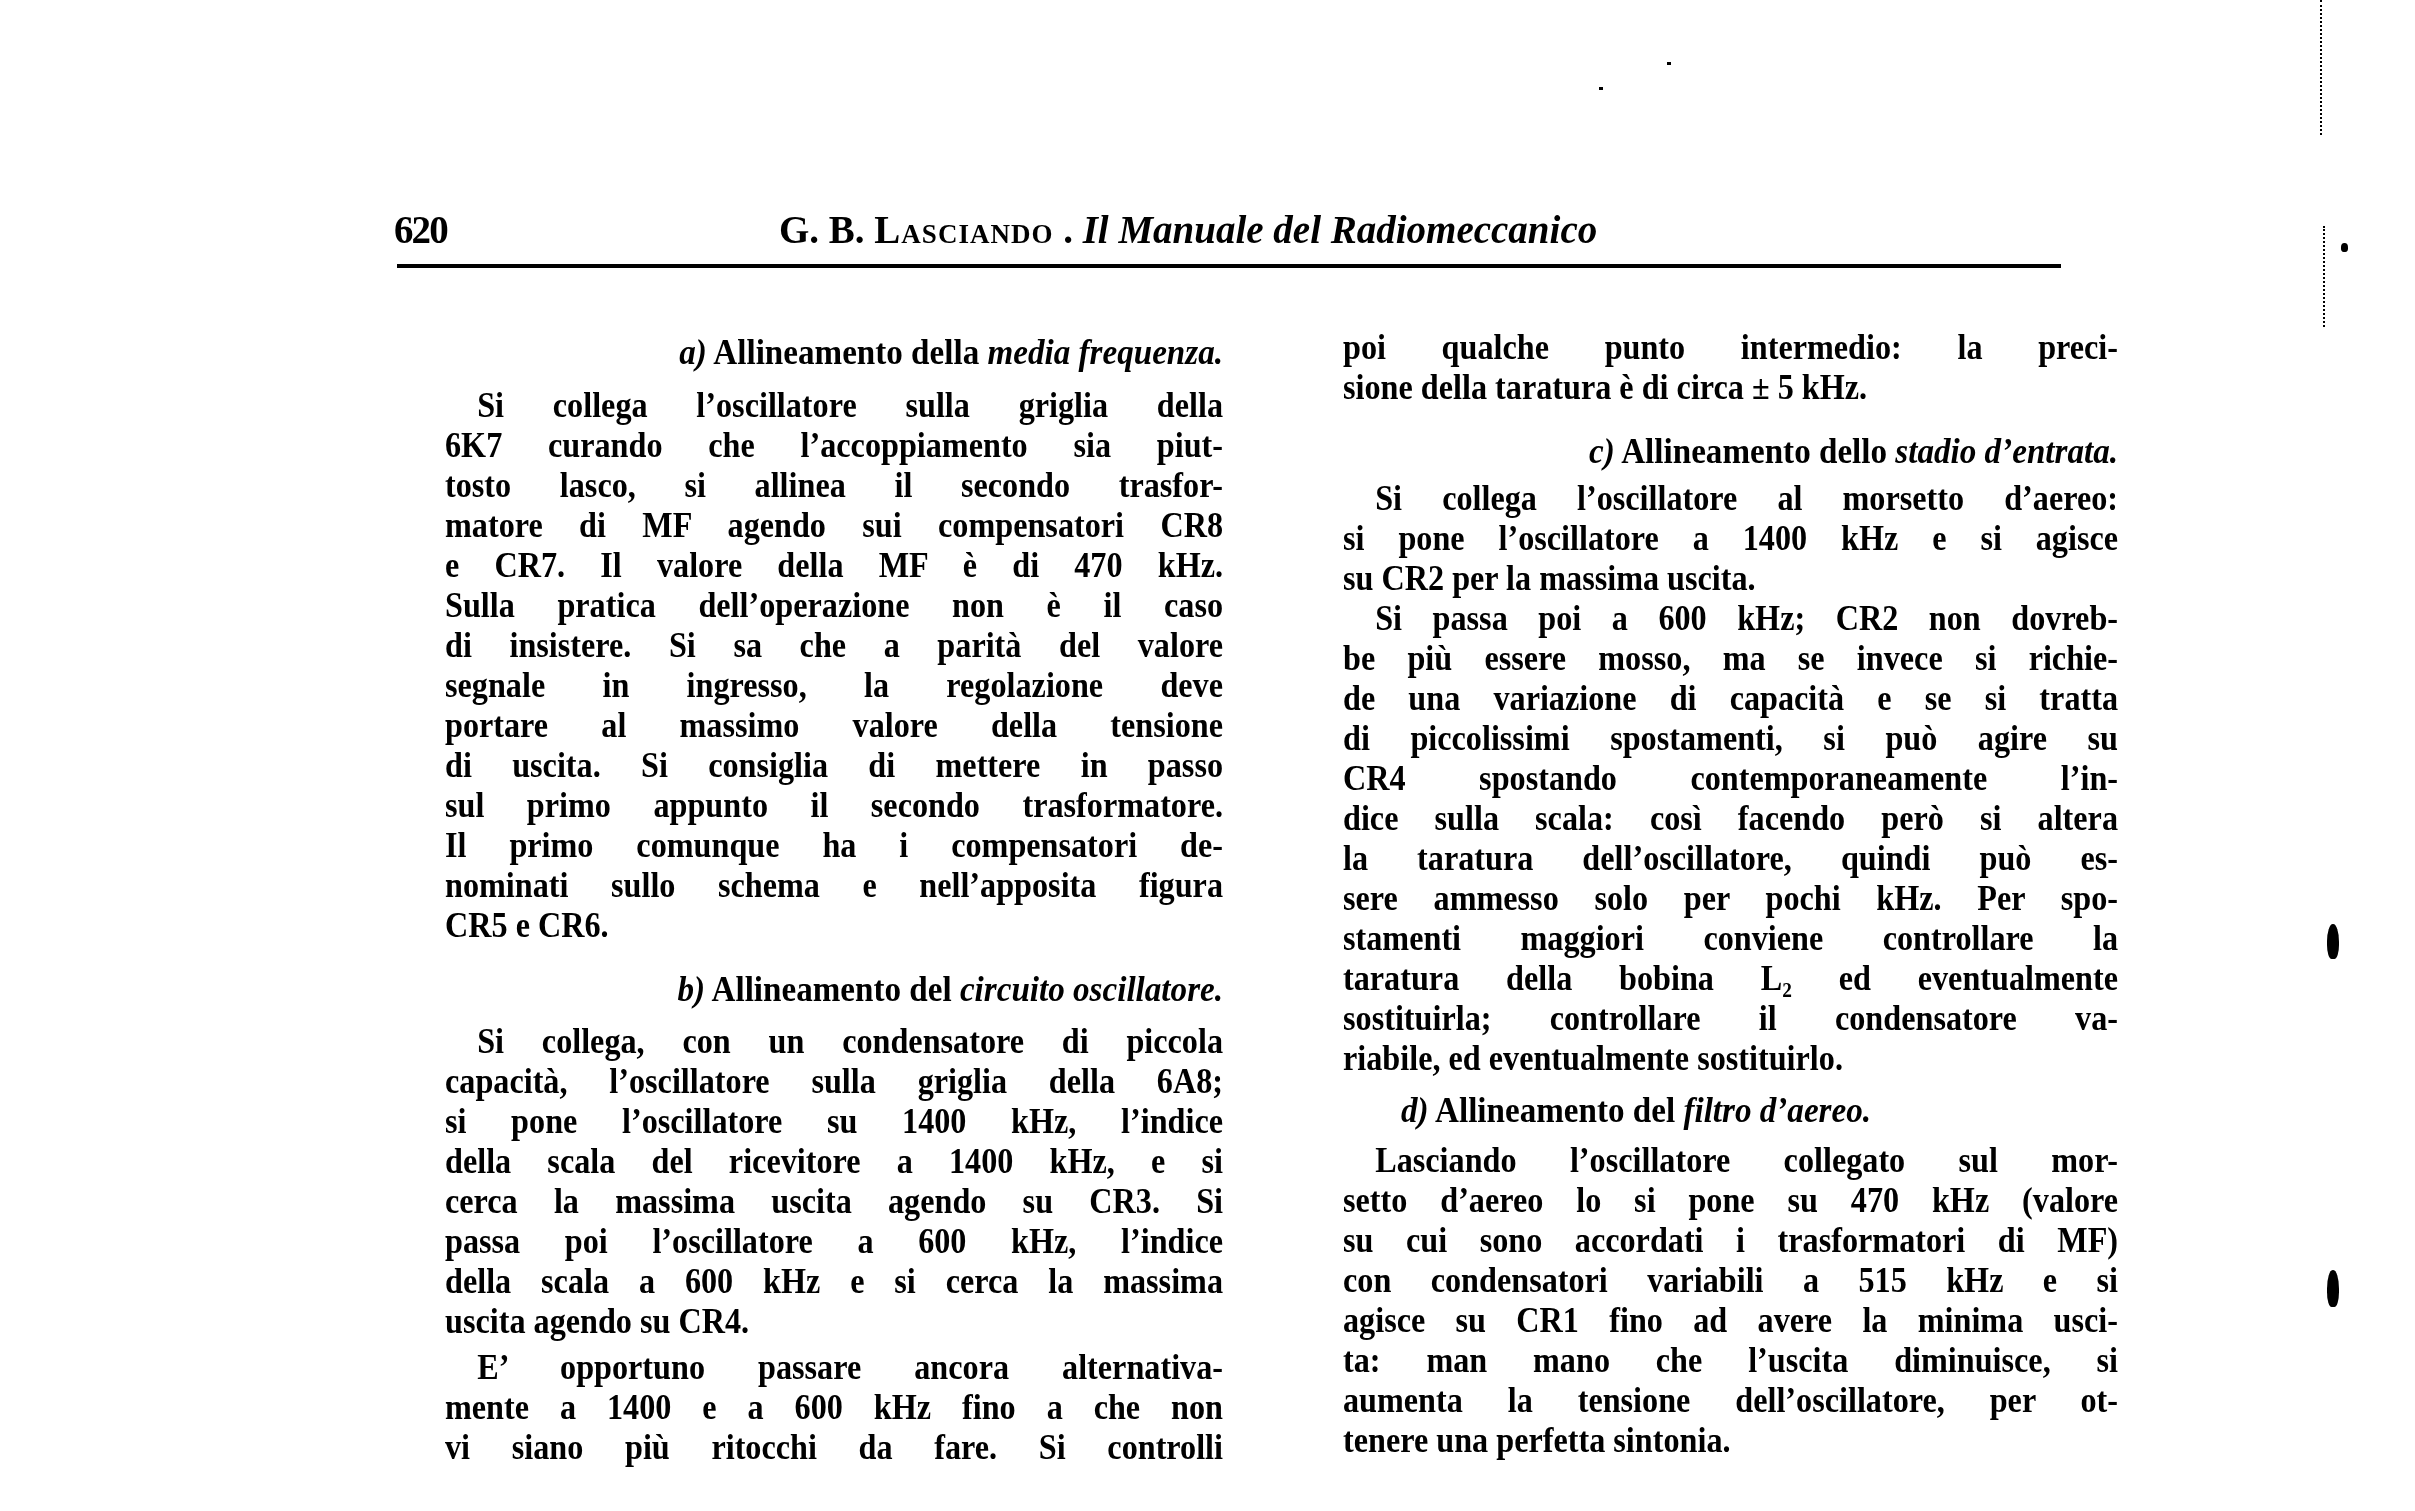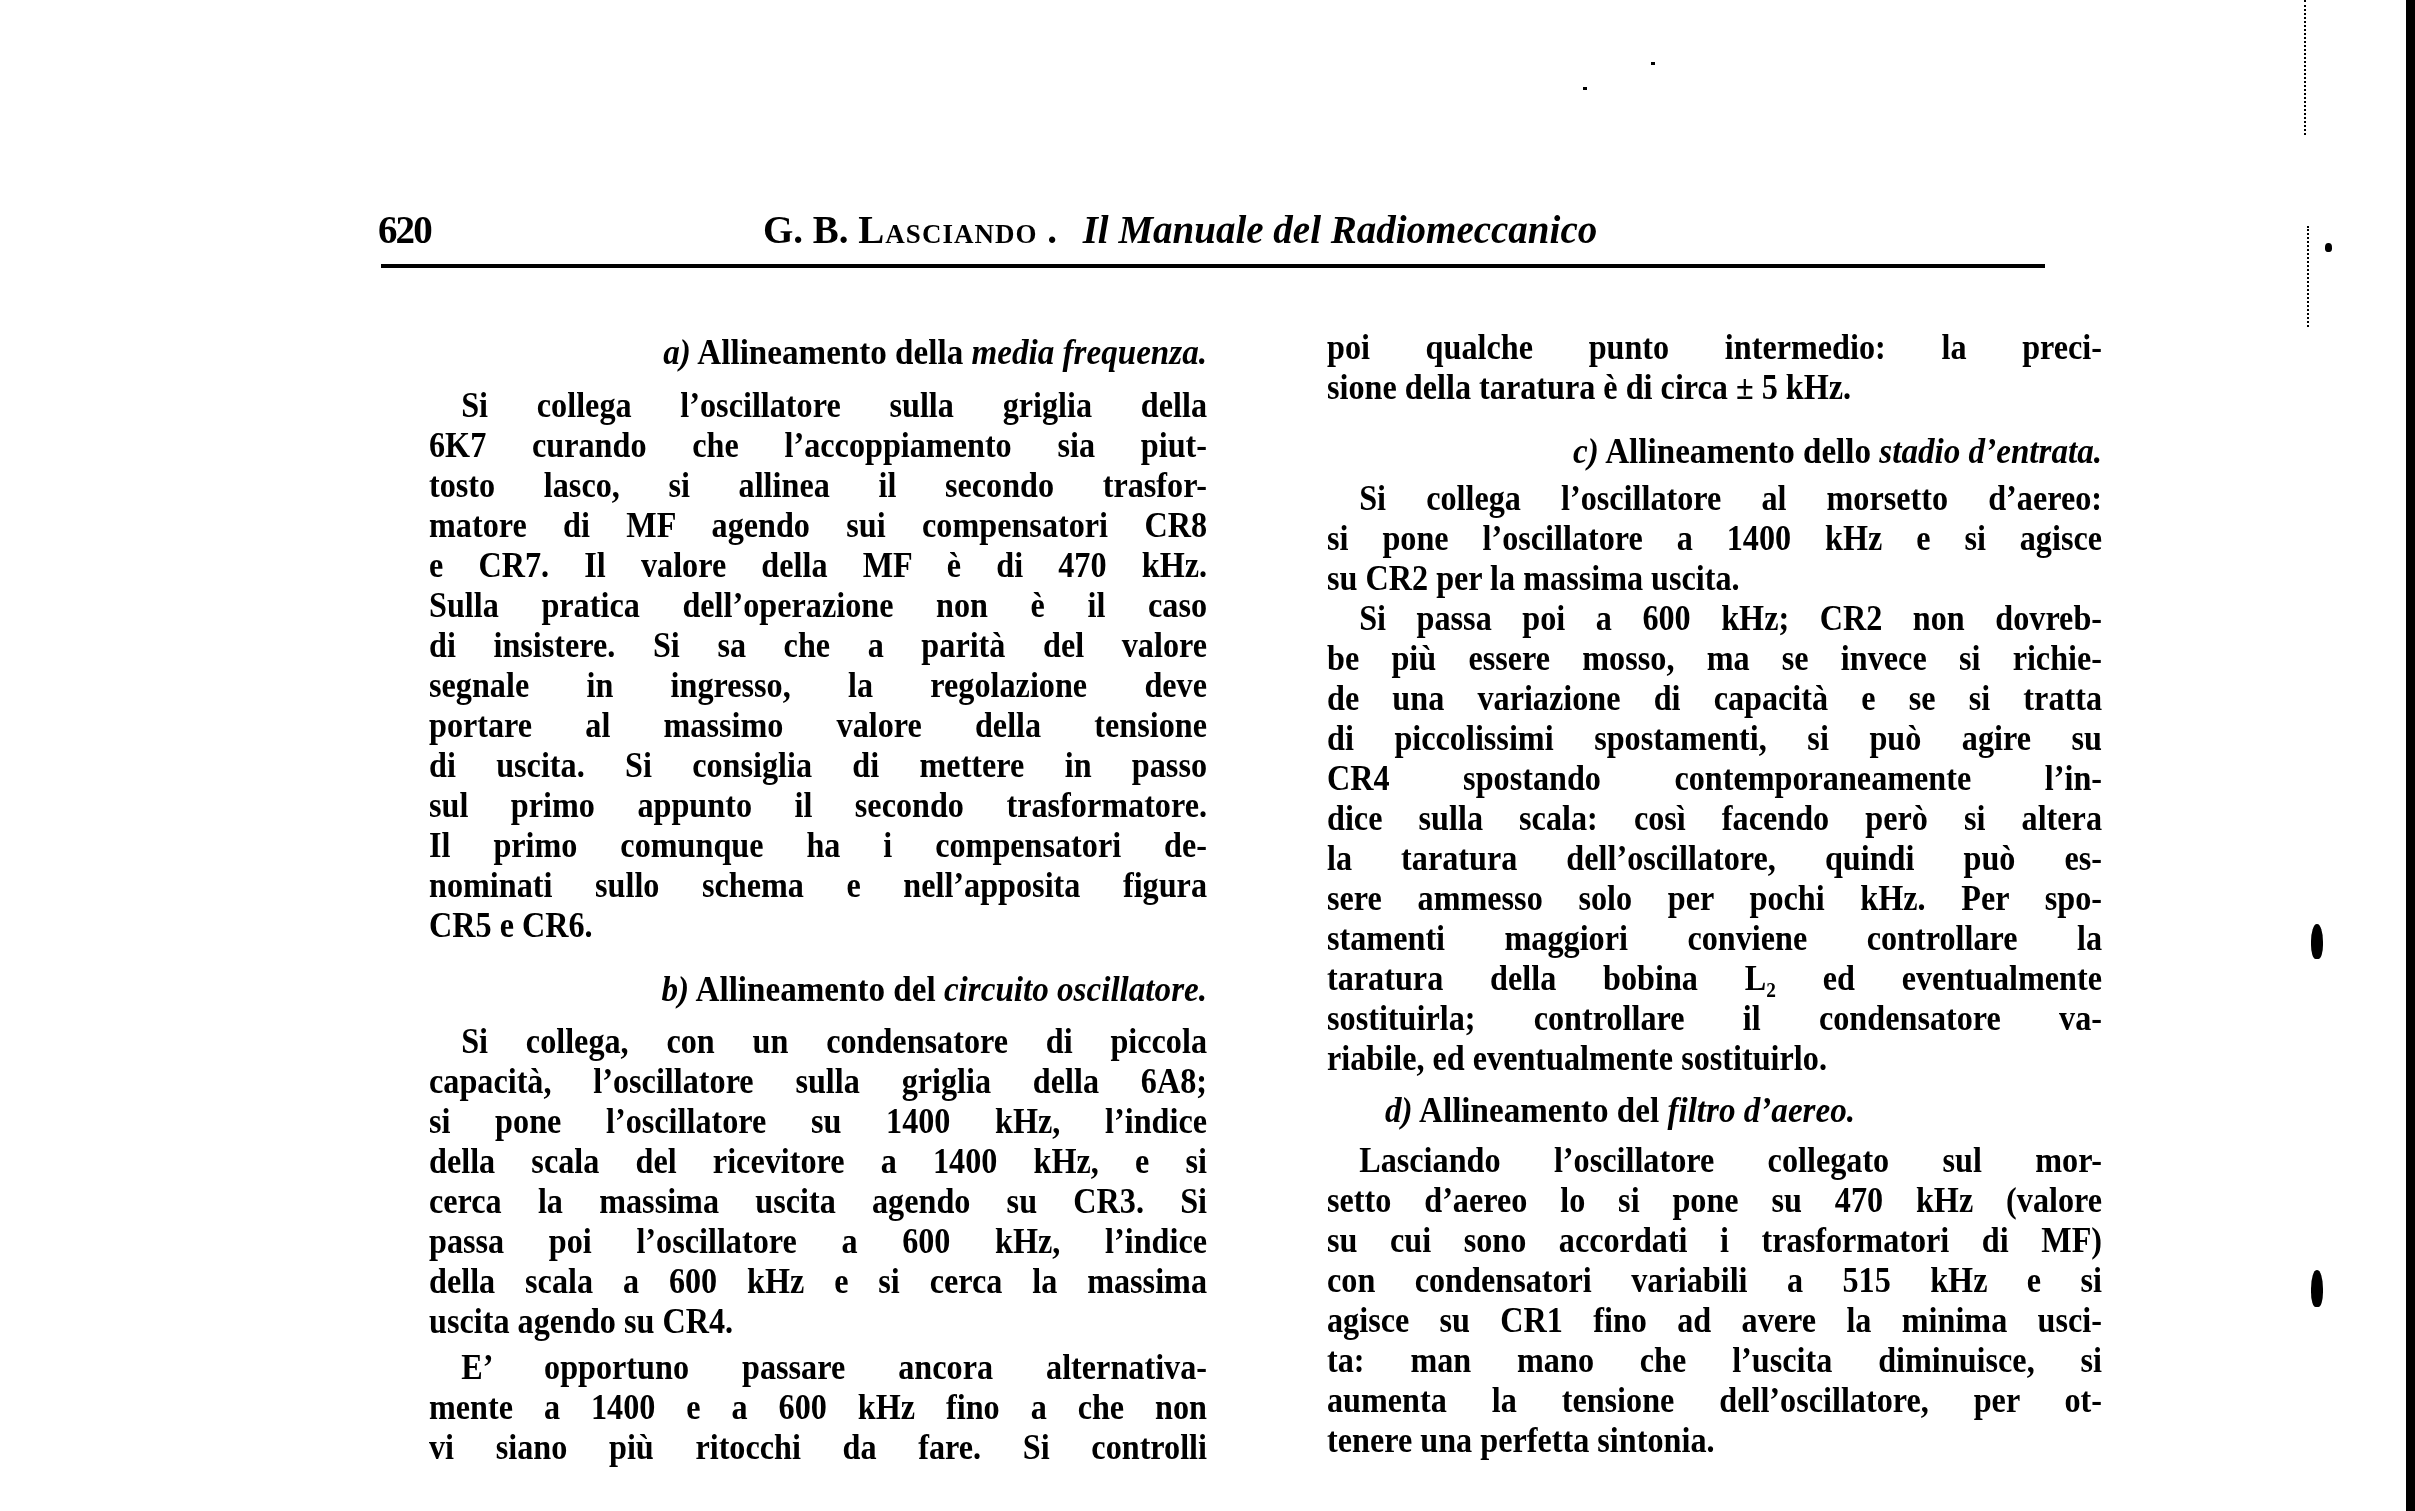--- a/index.html
+++ b/index.html
@@ -1,22 +1,22 @@
 <!DOCTYPE html>
 <html><head>
 <meta charset="utf-8">
 <style>
   html, body { margin:0; padding:0; background:#ffffff; }
   body { width:2416px; height:1511px; position:relative; overflow:hidden;
          font-family:"Liberation Serif", serif; color:#000; }
-  .page { position:absolute; left:0; top:0; width:2026px; height:1511px; }
+  .page { position:absolute; left:16px; top:0; width:2026px; height:1511px; }
   .hdr-num { position:absolute; left:378px; top:207px; font-size:39px; font-weight:bold; letter-spacing:-1.9px; }
   .hdr-title { position:absolute; left:763px; top:207px; font-size:39px; font-weight:bold; white-space:nowrap; }
   .hdr-title .sc { font-variant:small-caps; letter-spacing:1px; }
-  .hdr-title .it { font-style:italic;margin-left:16px; }
+  .hdr-title .it { font-style:italic; }
   .rule { position:absolute; left:381px; top:264px; width:1664px; height:3.9px; background:#000; }
   .col { position:absolute; width:778px; }
   .col.left { left:381px; }
   .col.right { left:1279px; width:775px; }
   .block { position:absolute; left:0; width:100%;margin-left:48px; }
   .line { height:40px; line-height:40px; font-size:35px; font-weight:bold;
           white-space:nowrap; text-align:justify; text-align-last:justify;
           transform:scaleX(0.92); transform-origin:left center; width:108.7%; }
   .line.last { text-align-last:left; }
   .line.indent { padding-left:35px; box-sizing:border-box; }

